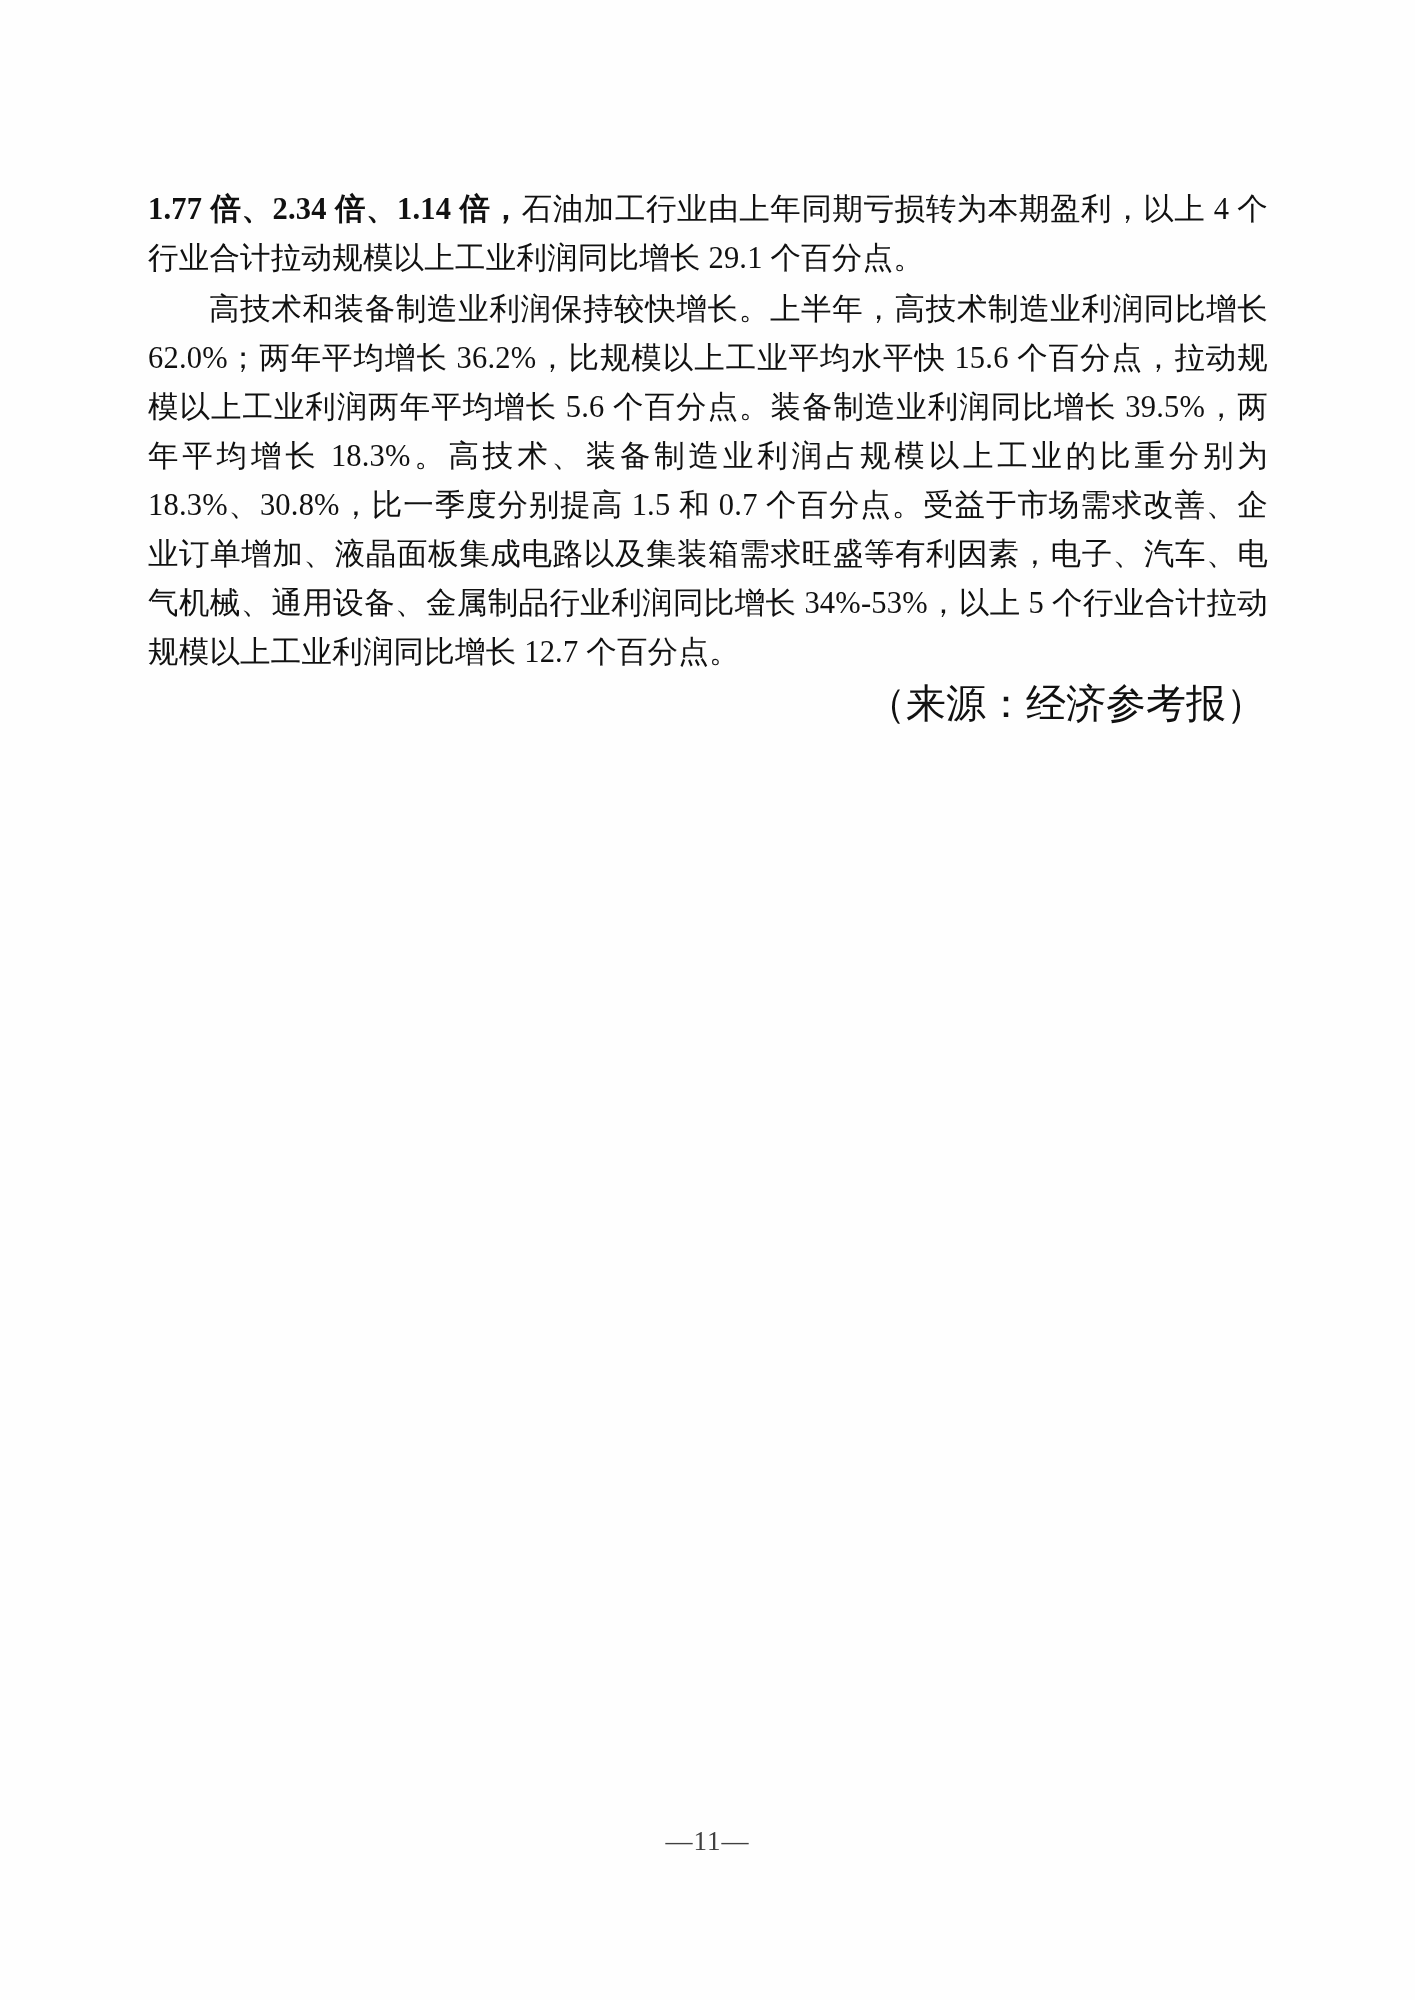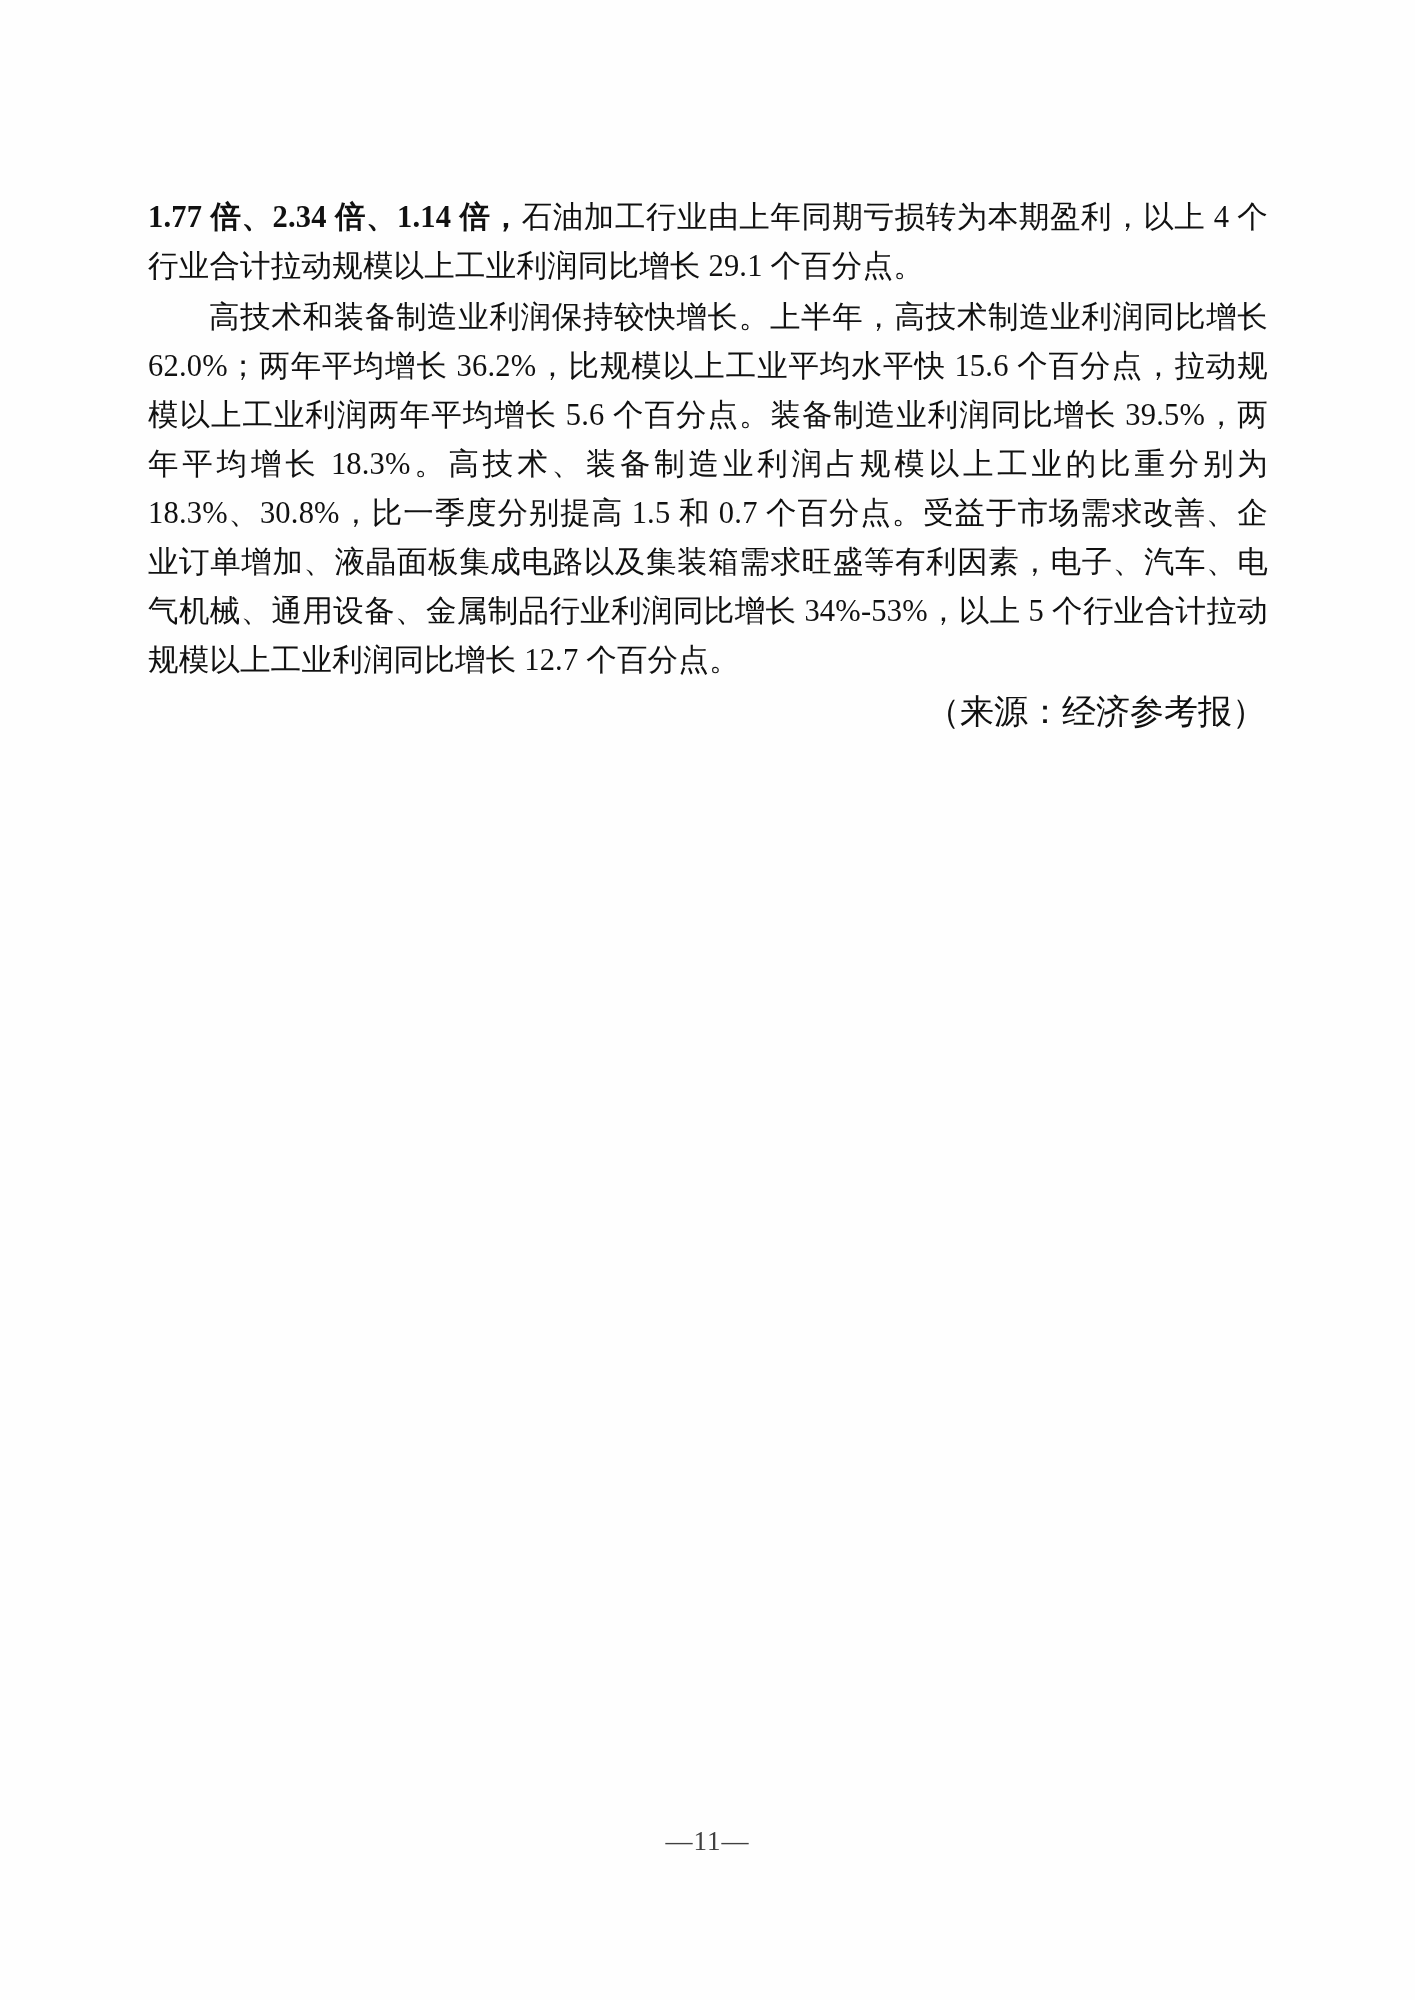--- a/index.html
+++ b/index.html
@@ -12,40 +12,40 @@
     width: 1415px;
     height: 2000px;
     background: #fefefe;
     overflow: hidden;
     font-family: "Liberation Serif", "DejaVu Serif", serif;
     color: #111111;
   }
   .content {
     position: absolute;
     left: 148px;
-    top: 193px;
+    top: 185px;
     width: 1120px;
   }
   p.para {
     margin: 0 0 2px 0;
     font-size: 30.5px;
     line-height: 49px;
     text-align: justify;
     text-justify: inter-character;
     letter-spacing: 0.2px;
   }
   p.para.indent {
     text-indent: 61px;
   }
   .bold {
     font-weight: bold;
   }
   .source-line {
     margin-top: 0px;
-    font-size: 34px;
+    font-size: 40px;
     line-height: 49px;
     text-align: right;
     padding-right: 2px;
   }
   .page-number {
     position: absolute;
     left: 0;
     right: 0;
     top: 1826px;
     text-align: center;

